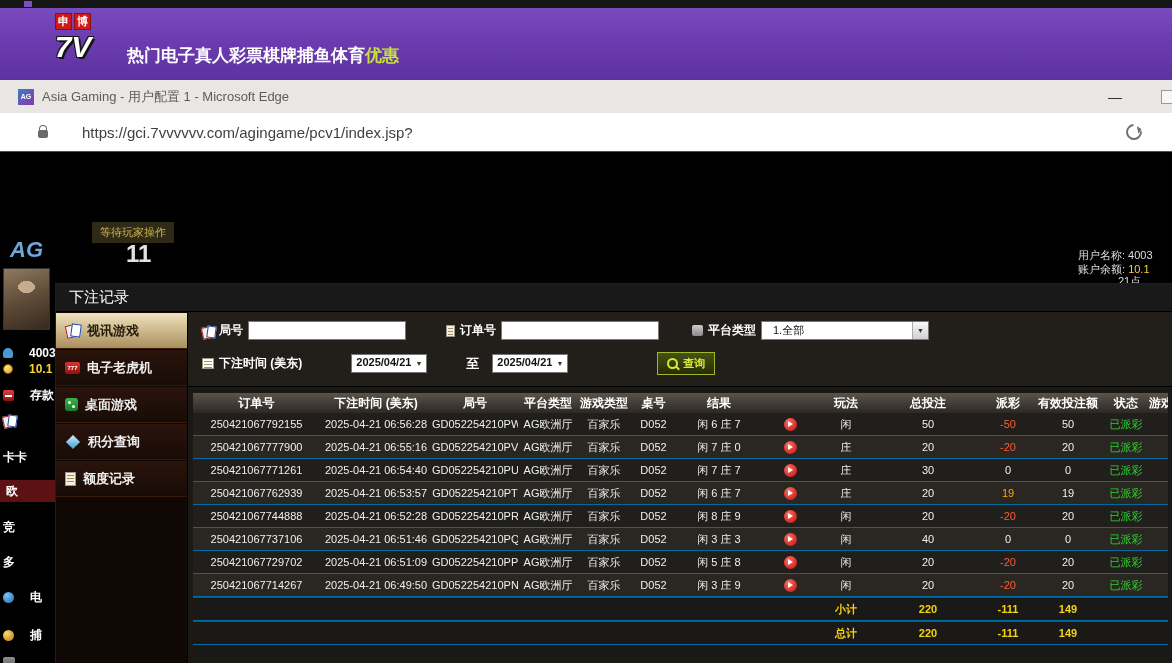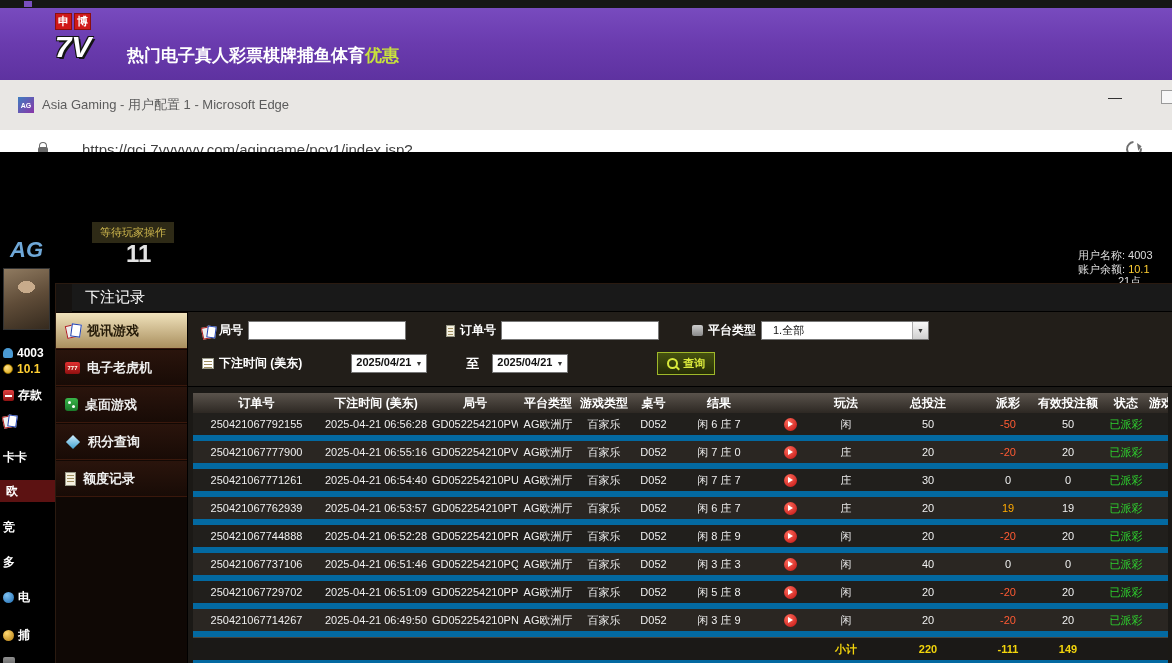--- a/index.html
+++ b/index.html
@@ -14,21 +14,21 @@
   .badges{display:flex;gap:2px;justify-content:center;margin-bottom:1px;}
   .badge{width:17px;height:17px;background:#d01818;color:#fff;font-size:11px;font-weight:bold;
     display:flex;align-items:center;justify-content:center;border:1px solid #8a0f0f;box-sizing:border-box;}
   .brand{font-size:30px;font-style:italic;font-weight:bold;color:#fff;line-height:1.05;
     text-shadow:2px 2px 0 #141414,-1px -1px 0 #141414,1px -1px 0 #141414,-1px 1px 0 #141414;}
   .menu{position:absolute;left:127px;top:44px;display:flex;}
   .menu-item{font-size:17px;font-weight:bold;color:#fff;cursor:pointer;white-space:nowrap;}
   .menu-item.hl{color:#c8e23c;}
   
   .browser{position:absolute;top:80px;left:0;right:0;bottom:0;background:#fff;}
-  .titlebar{height:50px;background:#e9e7e4;display:flex;align-items:center;padding-left:18px;position:relative;}
+  .titlebar{height:33px;background:#e9e7e4;display:flex;align-items:center;padding-left:18px;position:relative;}
   .favicon{width:16px;height:16px;background:linear-gradient(135deg,#3f7ec0,#8a35a8);color:#fff;
     font-size:7px;font-weight:bold;display:flex;align-items:center;justify-content:center;margin-right:8px;}
   .win-title{font-size:13px;color:#5c5c5c;white-space:nowrap;}
   .btn-min{position:absolute;right:42px;top:0;width:30px;height:33px;color:#333;font-size:14px;
     display:flex;align-items:center;justify-content:center;cursor:pointer;}
   .btn-max-partial{position:absolute;right:-4px;top:10px;width:13px;height:12px;border:1px solid #9a9a9a;background:#f7f7f7;}
   .urlbar{height:38px;background:#fff;border-bottom:3px solid #6d28d9;display:flex;align-items:center;position:relative;padding-left:38px;gap:16px;}
   .lock{width:10px;height:8px;background:#6a6a6a;border-radius:2px;position:relative;margin-right:18px;margin-top:3px;}
   .lock:before{content:"";position:absolute;top:-5px;left:1px;width:6px;height:6px;border:1.5px solid #6a6a6a;
     border-bottom:none;border-radius:4px 4px 0 0;}
@@ -38,40 +38,40 @@
   .refresh:after{content:"";position:absolute;top:-5px;right:-2px;border:4px solid transparent;border-bottom-color:#707070;transform:rotate(40deg);}
   
   .content{position:absolute;top:72px;left:0;right:0;bottom:0;background:#000;overflow:hidden;}
   .frag{position:absolute;white-space:nowrap;z-index:1;}
   .ag-logo{left:10px;top:85px;font-size:22px;font-weight:bold;font-style:italic;color:#6fa8d8;text-shadow:1px 1px 2px #000;}
   .status-band{left:92px;top:70px;background:#2e2a16;color:#cfb84e;font-size:11px;padding:3px 8px;}
   .table-num{left:126px;top:88px;font-size:24px;color:#e2e2e2;font-weight:bold;}
   .avatar{left:3px;top:116px;width:47px;height:62px;border:1px solid #333;box-sizing:border-box;
     background:radial-gradient(ellipse 14px 10px at 50% 30%,#c8ab8b 0 60%,transparent 61%),
     linear-gradient(160deg,#8f7a60 0%,#5f4c38 50%,#352a1e 100%);}
-  .lf{display:flex;align-items:center;gap:4px;color:#fff;font-size:12px;font-weight:bold;left:3px;}
+  .lf{display:flex;align-items:center;gap:16px;color:#fff;font-size:12px;font-weight:bold;left:3px;}
   .lf .val-gold{color:#ffcf33;}
   .ic-user{width:10px;height:10px;background:#4a9ad4;border-radius:50% 50% 2px 2px;}
   .ic-coin{width:10px;height:10px;background:radial-gradient(circle at 35% 30%,#ffe28a,#d9a510);border-radius:50%;border:1px solid #9a7200;box-sizing:border-box;}
   .ic-dep{width:11px;height:11px;background:linear-gradient(#e04040,#8f1212);border-radius:2px;position:relative;}
   .ic-dep:before{content:"";position:absolute;left:2px;top:5px;right:2px;height:2px;background:#fff;}
   .ic-cardsm{width:13px;height:13px;position:relative;}
   .ic-cardsm:before{content:"";position:absolute;left:0;top:2px;width:7px;height:10px;background:#eee;border:1px solid #b02020;transform:rotate(-12deg);}
   .ic-cardsm:after{content:"";position:absolute;left:5px;top:1px;width:7px;height:10px;background:#fff;border:1px solid #2040b0;transform:rotate(8deg);}
   .ic-blue{width:11px;height:11px;background:radial-gradient(circle at 35% 30%,#7ec2f2,#1f6bb0);border-radius:50%;}
   .ic-gold{width:11px;height:11px;background:radial-gradient(circle at 35% 30%,#ffd870,#b07a10);border-radius:50%;}
   .ic-gray{width:12px;height:12px;background:linear-gradient(#909090,#555);border-radius:2px;}
   .ou-band{left:0;top:328px;width:55px;height:22px;background:#5c1212;color:#fff;display:flex;align-items:center;
     padding-left:6px;font-size:12px;font-weight:bold;box-sizing:border-box;}
   .rf{color:#ddd;font-size:11px;}
   
   .panel{position:absolute;left:55px;top:131px;right:0;bottom:0;background:#151210;z-index:5;
     display:flex;flex-direction:column;border-top:1px solid #2a1a10;border-left:1px solid #2a1a10;box-sizing:border-box;}
   .panel-header{height:27px;background:#191919;display:flex;align-items:center;padding-left:13px;
-    color:#fff;font-size:15px;flex:0 0 auto;border-bottom:1px solid #000;margin-left:16px;}
+    color:#fff;font-size:15px;flex:0 0 auto;border-bottom:1px solid #000;}
   .panel-body{flex:1;display:flex;min-height:0;}
   .side{width:131px;background:#0f0805;border-right:1px solid #000;flex:0 0 auto;}
   .side-item{height:37px;display:flex;align-items:center;gap:7px;padding-left:9px;color:#eee;font-size:13px;font-weight:bold;
     background:linear-gradient(#2a140c,#180b06);border-bottom:1px solid #3a180c;border-top:1px solid #120804;cursor:pointer;box-sizing:border-box;}
   .side-item.active{background:linear-gradient(#f0e2bc,#a98f5e);color:#241a08;}
   .ic-cards{width:15px;height:15px;position:relative;flex:0 0 auto;}
   .ic-cards:before{content:"";position:absolute;left:1px;top:2px;width:8px;height:11px;background:#eee;border:1px solid #b02020;transform:rotate(-12deg);}
   .ic-cards:after{content:"";position:absolute;left:6px;top:1px;width:8px;height:11px;background:#fff;border:1px solid #2040b0;transform:rotate(8deg);}
   .ic-slot{width:15px;height:12px;background:linear-gradient(#e03030,#901010);border-radius:2px;color:#ffe;
     font-size:6px;font-weight:bold;display:flex;align-items:center;justify-content:center;flex:0 0 auto;}
@@ -99,21 +99,21 @@
   .f-btn{height:21px;padding:0 9px;display:flex;align-items:center;gap:5px;background:linear-gradient(#46520f,#262d07);
     border:1px solid #9fb82a;color:#d9e93c;font-size:11px;font-weight:bold;cursor:pointer;margin-left:89px;}
   .mag{width:7px;height:7px;border:2px solid #d9e93c;border-radius:50%;position:relative;}
   .mag:after{content:"";position:absolute;width:5px;height:2px;background:#d9e93c;right:-4px;bottom:-2px;transform:rotate(45deg);}
   
   .tablewrap{flex:1;padding:6px 4px 0 5px;overflow:hidden;
     --cols:127px 112px 86px 60px 52px 47px 84px 58px 54px 110px 50px 70px 46px 1fr;}
   .thead{display:grid;grid-template-columns:var(--cols);height:20px;background:linear-gradient(#5a534c,#2d2823);
     color:#fff;font-size:12px;font-weight:bold;align-items:center;text-align:center;}
   .trow{display:grid;grid-template-columns:var(--cols);height:22px;align-items:center;text-align:center;
-    color:#efefef;font-size:11px;border-bottom:6px solid #0369a1;}
+    color:#efefef;font-size:11px;border-bottom:1px solid #0369a1;}
   #tbody .trow:nth-child(odd){background:#211f1c;}
   #tbody .trow:nth-child(even){background:#2a2622;}
   .cell{overflow:hidden;white-space:nowrap;}
   .play-btn{width:13px;height:13px;border-radius:50%;background:radial-gradient(circle at 35% 30%,#ff6a5a,#c01010);
     display:inline-flex;align-items:center;justify-content:center;vertical-align:middle;cursor:pointer;}
   .play-btn:after{content:"";border-left:5px solid #fff;border-top:3px solid transparent;border-bottom:3px solid transparent;margin-left:1px;}
   .neg{color:#ff5a33;} .pos{color:#ffaa00;} .status-paid{color:#2ed22e;}
   #tbody .trow.sum-row{background:#1b1917;border-top:1px solid #4a443c;color:#f2d40c;font-weight:bold;}
 </style>
 </head>

